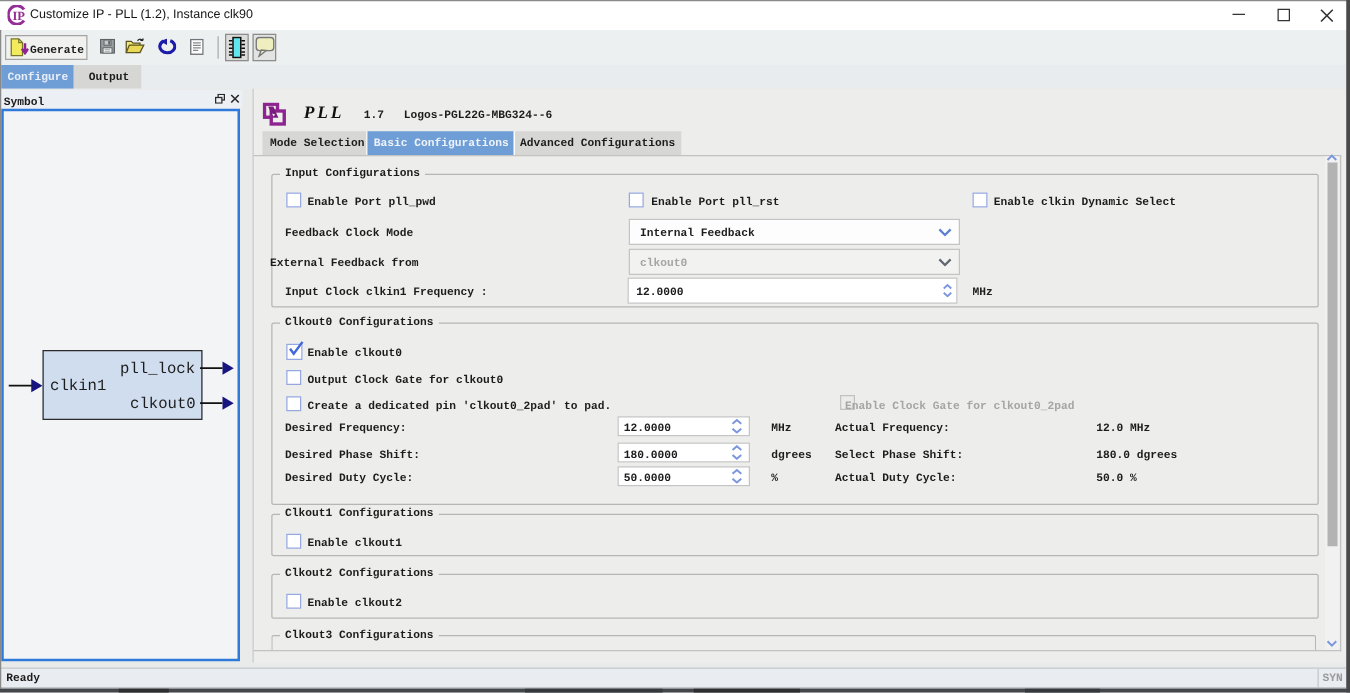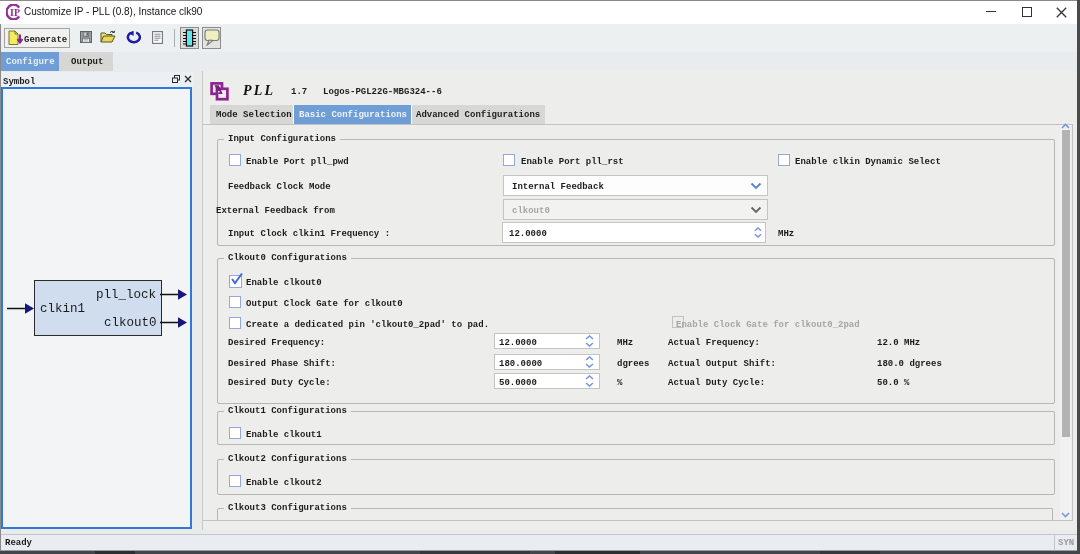--- a/index.html
+++ b/index.html
@@ -17,21 +17,21 @@
   .spin{position:absolute;background:#fff;border:1px solid #c4c4c4;}
 </style>
 </head>
 <body>
 
 <div class="abs" style="left:0;top:0;width:1080px;height:24px;background:#ffffff;border-top:1px solid #8a8a8a;box-sizing:border-box;"></div>
 <svg class="abs" style="left:6px;top:4px;" width="15" height="16" viewBox="0 0 15 16">
   <path d="M13.2 3.6 A7 7.4 0 1 0 13.2 12.4" fill="none" stroke="#952e96" stroke-width="2.4"></path>
   <text x="4" y="11.8" font-family="Liberation Serif,serif" font-size="10" font-weight="bold" fill="#952e96">IP</text>
 </svg>
-<div class="abs" style="left:24px;top:6px;font-family:'Liberation Sans',sans-serif;font-size:10px;color:#151515;">Customize IP - PLL (0.8), Instance clk90</div>
+<div class="abs" style="left:24px;top:6px;font-family:'Liberation Sans',sans-serif;font-size:10px;color:#151515;">Customize IP - PLL (1.2), Instance clk90</div>
 <div class="abs" style="left:986px;top:11px;width:10px;height:1.4px;background:#333;"></div>
 <div class="abs" style="left:1022px;top:7px;width:8px;height:8px;border:1.3px solid #333;"></div>
 <svg class="abs" style="left:1056px;top:7px;" width="11" height="11" viewBox="0 0 11 11">
   <path d="M0.8 0.8 L10.2 10.2 M10.2 0.8 L0.8 10.2" stroke="#333" stroke-width="1.3"></path>
 </svg>
 
 <div class="abs" style="left:0;top:24px;width:1077px;height:28px;background:#edf0f1;"></div>
 
 <div class="abs" style="left:4px;top:28px;width:66px;height:20px;background:#f1f2ef;border:1px solid #a3a3a3;box-sizing:border-box;"></div>
 <svg class="abs" style="left:8px;top:30px;" width="15" height="16" viewBox="0 0 15 16">
@@ -205,21 +205,21 @@
 <div class="lbl" style="left:877px;top:338px;">12.0 MHz</div>
 
 <div class="lbl" style="left:228px;top:359px;">Desired Phase Shift:</div>
 <div class="spin" style="left:494px;top:354px;width:106px;height:16px;box-sizing:border-box;"></div>
 <div class="lbl" style="left:499px;top:359px;">180.0000</div>
 <svg class="abs" style="left:584px;top:356px;" width="11" height="12" viewBox="0 0 11 12">
   <path d="M2 4 L5.5 1 L9 4" fill="none" stroke="#7b96dc" stroke-width="1.6"></path>
   <path d="M2 8 L5.5 11 L9 8" fill="none" stroke="#7b96dc" stroke-width="1.6"></path>
 </svg>
 <div class="lbl" style="left:617px;top:359px;">dgrees</div>
-<div class="lbl" style="left:668px;top:359px;">Actual Output Shift:</div>
+<div class="lbl" style="left:668px;top:359px;">Select Phase Shift:</div>
 <div class="lbl" style="left:877px;top:359px;">180.0 dgrees</div>
 
 <div class="lbl" style="left:228px;top:378px;">Desired Duty Cycle:</div>
 <div class="spin" style="left:494px;top:373px;width:106px;height:16px;box-sizing:border-box;"></div>
 <div class="lbl" style="left:499px;top:378px;">50.0000</div>
 <svg class="abs" style="left:584px;top:375px;" width="11" height="12" viewBox="0 0 11 12">
   <path d="M2 4 L5.5 1 L9 4" fill="none" stroke="#7b96dc" stroke-width="1.6"></path>
   <path d="M2 8 L5.5 11 L9 8" fill="none" stroke="#7b96dc" stroke-width="1.6"></path>
 </svg>
 <div class="lbl" style="left:617px;top:378px;">%</div>

